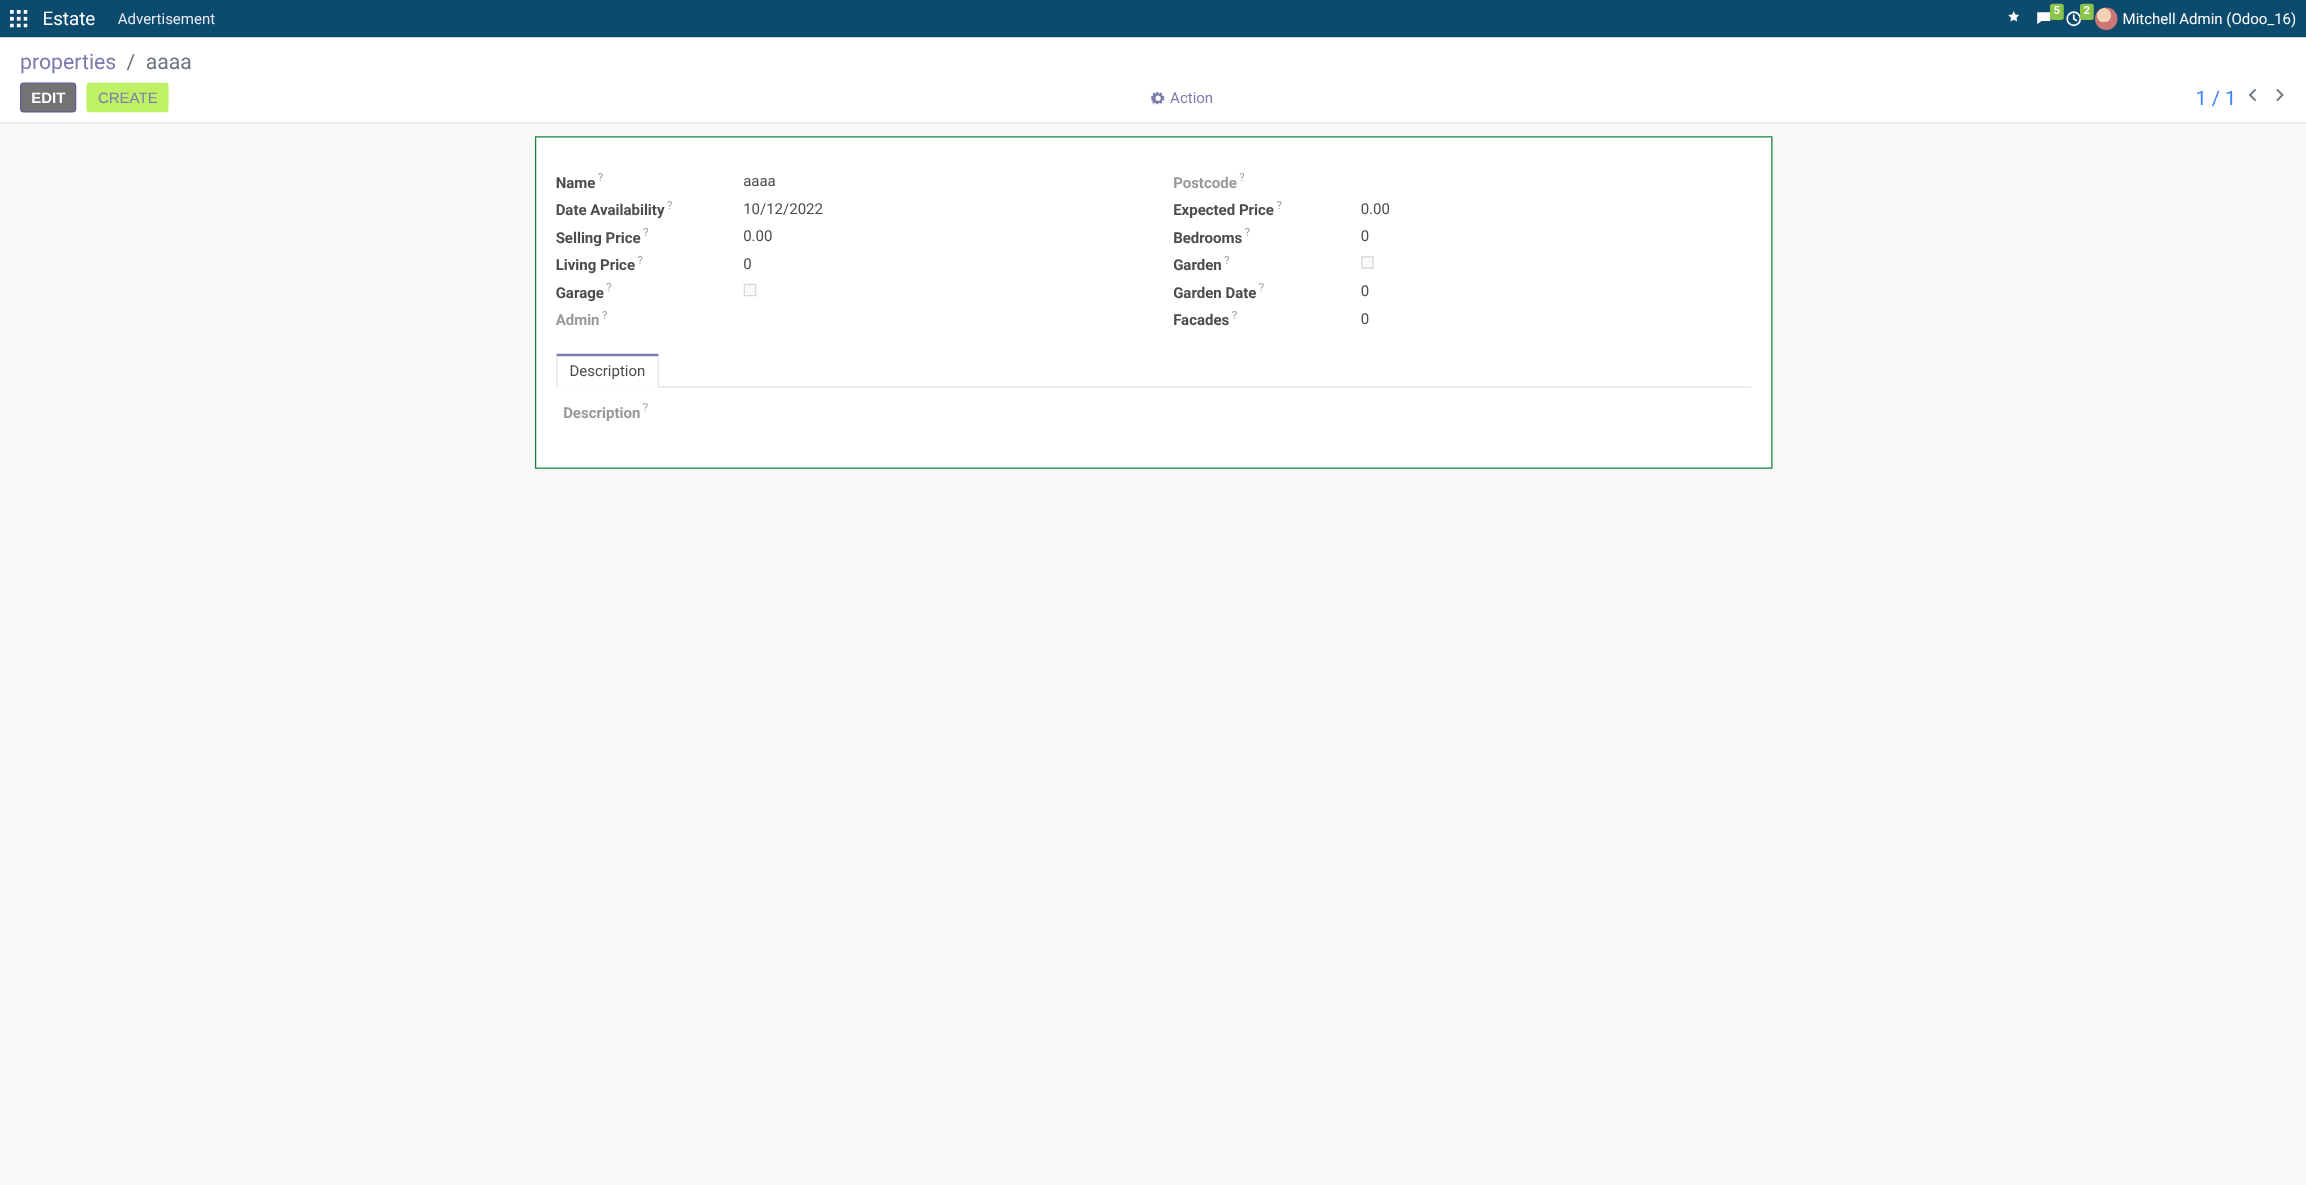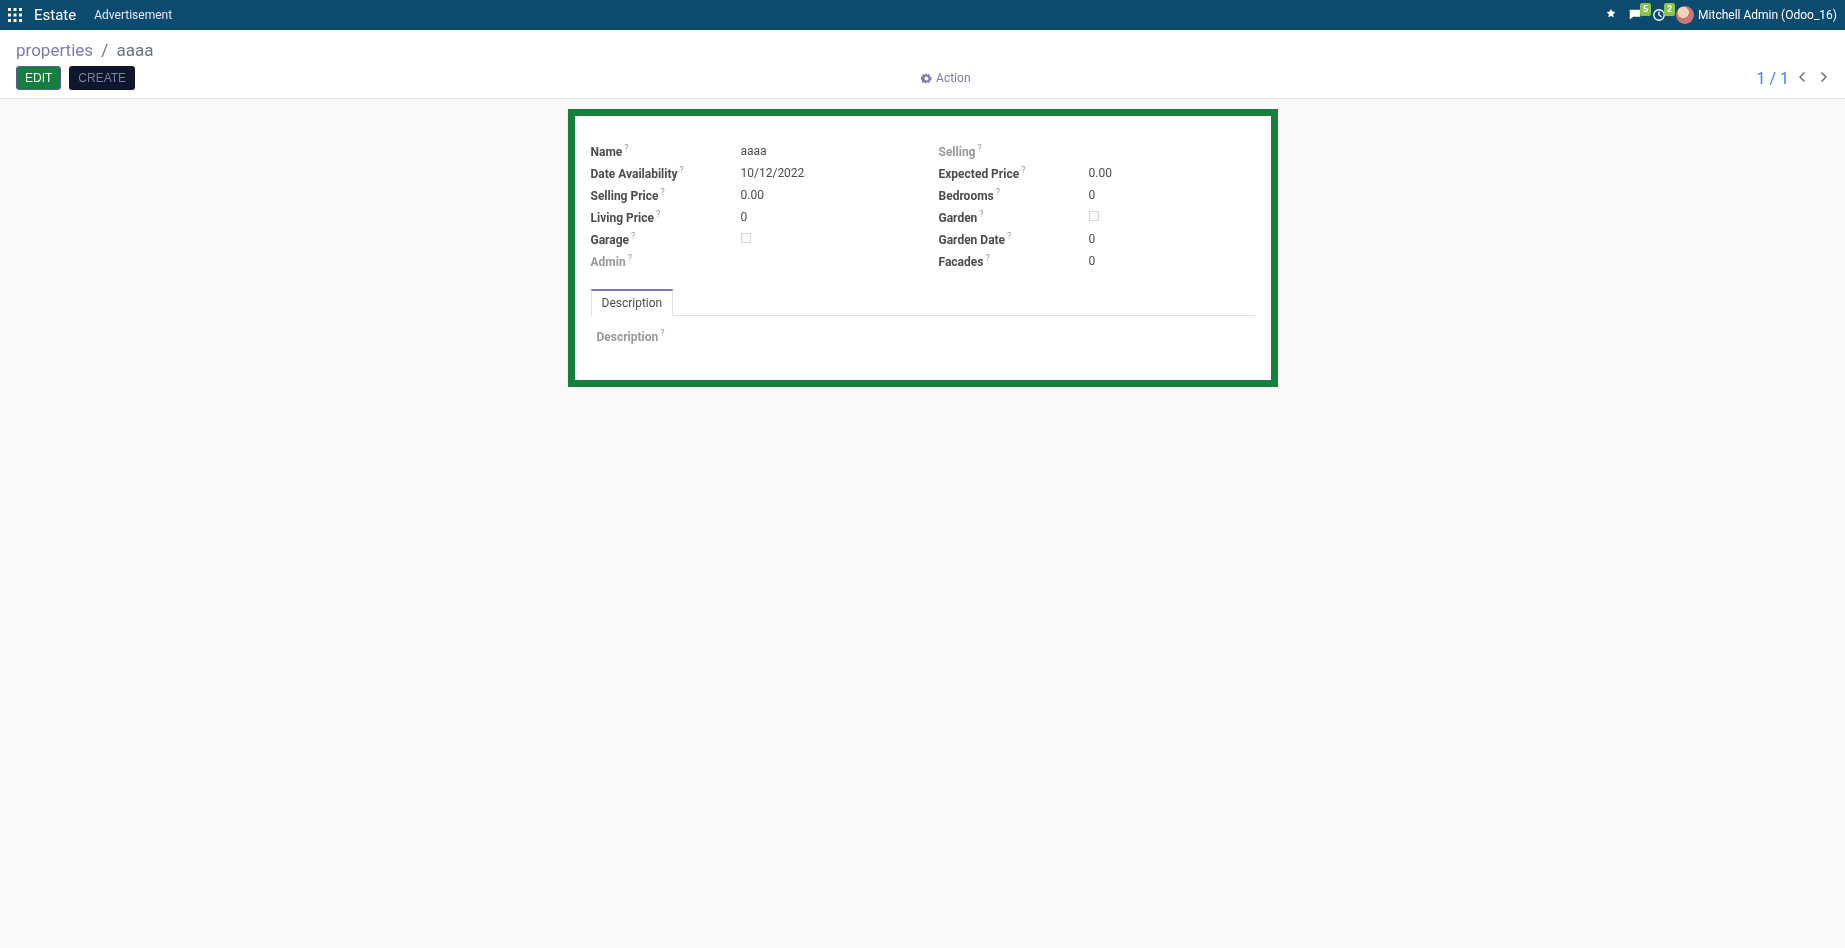--- a/index.html
+++ b/index.html
@@ -69,27 +69,27 @@
     align-items: center;
     padding-bottom: 8px;
   }
   .cp-left { display: flex; gap: 8px; align-items: center; }
   .btn {
     font-size: 12px;
     padding: 4px 8px;
     border: 1px solid transparent;
     border-radius: 3px;
     cursor: pointer;
-    background: #0f172a;
+    background: #bef264;
   }
   .btn-primary {
-    background: #15803d;
+    background: #737373;
     color: white;
     border: 1px solid #5d5b97;
-    font-weight: 400;
+    font-weight: 700;
     text-transform: uppercase;
   }
   .btn-secondary {
     color: #7c7bad;
     text-transform: uppercase;
   }
   .cp-center { flex: 1; display: flex; justify-content: center; text-align: center; }
   .action-btn {
     color: #7c7bad;
     font-size: 12px;
@@ -104,22 +104,22 @@
   .pager-nav svg { width: 12px; height: 12px; fill: #6c757d; cursor: pointer; }
 
   
   .form-container {
     display: flex;
     justify-content: center;
     padding: 10px 0 40px;
   }
   .form-sheet {
     background: white;
-    width: 710px;
-    border: 7px solid #15803d;
+    width: 990px;
+    border: 1px solid #15803d;
     box-shadow: 0 1px 3px rgba(0,0,0,.05);
     padding: 24px 16px 24px;
   }
   .form-group {
     display: flex;
     gap: 32px;
   }
   .col { flex: 1; }
   .field-row {
     display: flex;
@@ -277,21 +277,21 @@
             <div class="field-label"><span>Garage</span><span class="sup">?</span></div>
             <div class="field-value"><span class="checkbox-box"></span></div>
           </div>
           <div class="field-row">
             <div class="field-label empty-field"><span>Admin</span><span class="sup">?</span></div>
             <div class="field-value"><span></span></div>
           </div>
         </div>
       <div class="col" id="col-right">
           <div class="field-row">
-            <div class="field-label empty-field"><span>Selling</span><span class="sup">?</span></div>
+            <div class="field-label empty-field"><span>Postcode</span><span class="sup">?</span></div>
             <div class="field-value"><span></span></div>
           </div>
           <div class="field-row">
             <div class="field-label"><span>Expected Price</span><span class="sup">?</span></div>
             <div class="field-value"><span>0.00</span></div>
           </div>
           <div class="field-row">
             <div class="field-label"><span>Bedrooms</span><span class="sup">?</span></div>
             <div class="field-value"><span>0</span></div>
           </div>

